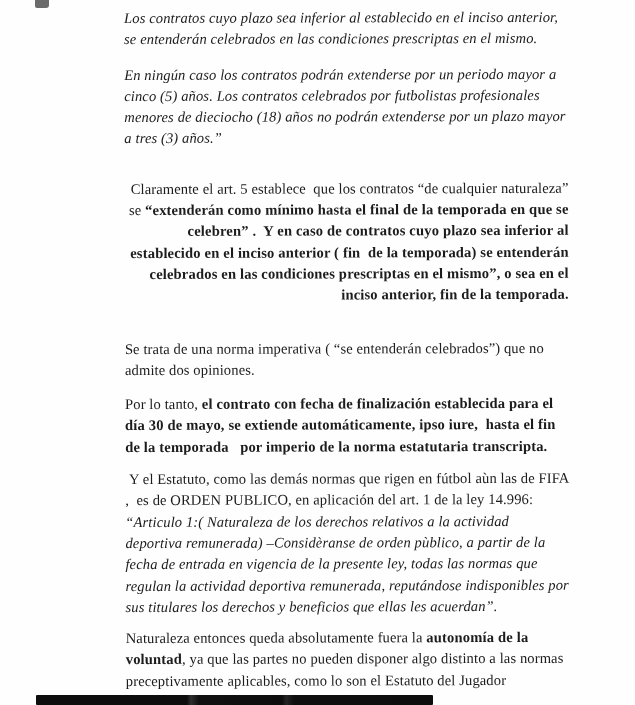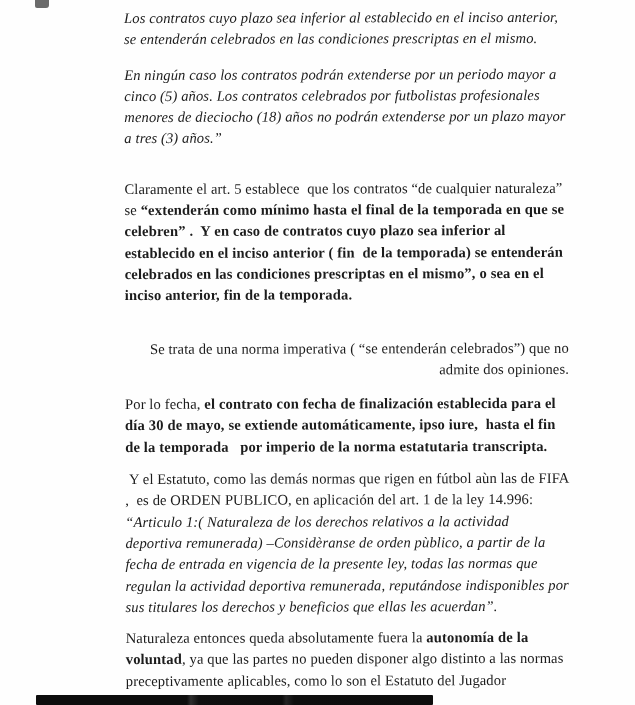--- a/index.html
+++ b/index.html
@@ -28,22 +28,22 @@
     margin: 0;
     font-size: 14.6px;
     line-height: 21.3px;
     white-space: pre-wrap;
     letter-spacing: 0.1px;
   }
   .seg-italic { font-style: italic; }
   .seg-bold { font-weight: bold; letter-spacing: 0.15px; }
   .p-quote { font-style: italic; }
   .mt-1 { margin-top: 14px !important; }
-  .mt-2 { margin-top: 29px !important; }
-  .mt-3 { margin-top: 32px !important; text-align: right; }
+  .mt-2 { margin-top: 29px !important; text-align: right; }
+  .mt-3 { margin-top: 32px !important; }
   .mt-4 { margin-top: 13px !important; }
   .mt-5 { margin-top: 11px !important; }
   .mt-6 { margin-top: 10px !important; }
   .scan-bar {
     position: absolute;
     left: 36px;
     top: 695px;
     width: 397px;
     height: 10px;
     background: linear-gradient(90deg,
@@ -74,21 +74,21 @@
   <div class="text-block">
 
     <p class="p-quote"><span>Los contratos cuyo plazo sea inferior al establecido en el inciso anterior, se entenderán celebrados en las condiciones prescriptas en el mismo.</span></p>
 
     <p class="p-quote mt-1"><span>En ningún caso los contratos podrán extenderse por un periodo mayor a cinco (5) años. Los contratos celebrados por futbolistas profesionales menores de dieciocho (18) años no podrán extenderse por un plazo mayor a tres (3) años.”</span></p>
 
     <p class="mt-2"><span>Claramente el art. 5 establece  que los contratos “de cualquier naturaleza”  se </span><span class="seg-bold">“extenderán como mínimo hasta el final de la temporada en que se celebren” .  Y en caso de contratos cuyo plazo sea inferior al establecido en el inciso anterior ( fin  de la temporada) se entenderán celebrados en las condiciones prescriptas en el mismo”, o sea en el inciso anterior, fin de la temporada.</span></p>
 
     <p class="mt-3"><span>Se trata de una norma imperativa ( “se entenderán celebrados”) que no admite dos opiniones.</span></p>
 
-    <p class="mt-4"><span>Por lo fecha, </span><span class="seg-bold">el contrato con fecha de finalización establecida para el día 30 de mayo, se extiende automáticamente, ipso iure,  hasta el fin de la temporada   por imperio de la norma estatutaria transcripta.</span></p>
+    <p class="mt-4"><span>Por lo tanto, </span><span class="seg-bold">el contrato con fecha de finalización establecida para el día 30 de mayo, se extiende automáticamente, ipso iure,  hasta el fin de la temporada   por imperio de la norma estatutaria transcripta.</span></p>
 
     <p class="mt-5"><span> Y el Estatuto, como las demás normas que rigen en fútbol aùn las de FIFA ,  es de ORDEN PUBLICO, en aplicación del art. 1 de la ley 14.996: </span><span class="seg-italic">“Articulo 1:( Naturaleza de los derechos relativos a la actividad deportiva remunerada) –Considèranse de orden pùblico, a partir de la fecha de entrada en vigencia de la presente ley, todas las normas que regulan la actividad deportiva remunerada, reputándose indisponibles por sus titulares los derechos y beneficios que ellas les acuerdan”.</span></p>
 
     <p class="mt-6"><span>Naturaleza entonces queda absolutamente fuera la </span><span class="seg-bold">autonomía de la voluntad</span><span>, ya que las partes no pueden disponer algo distinto a las normas preceptivamente aplicables, como lo son el Estatuto del Jugador</span></p>
 
   </div>
 
   <div class="scan-bar"></div>
 
 </div>

